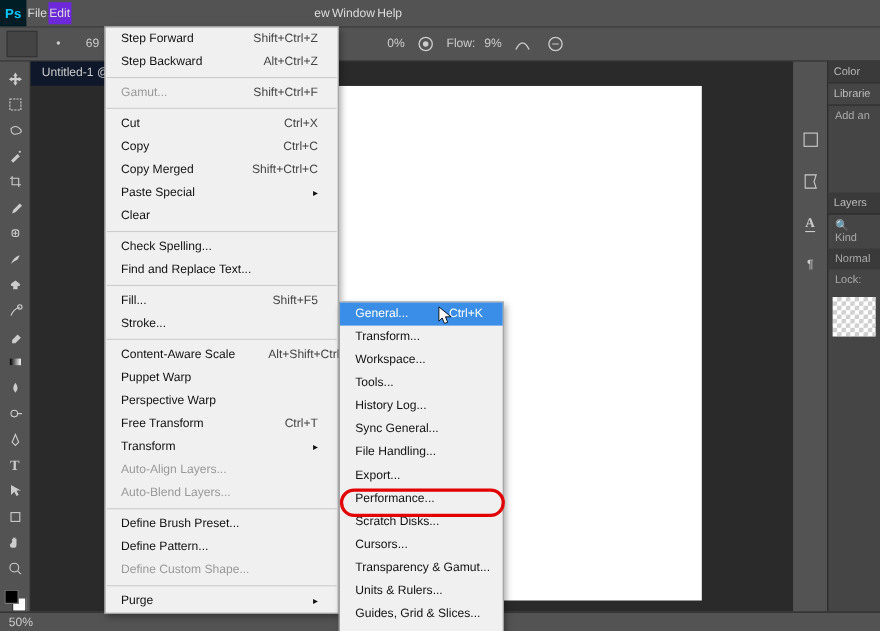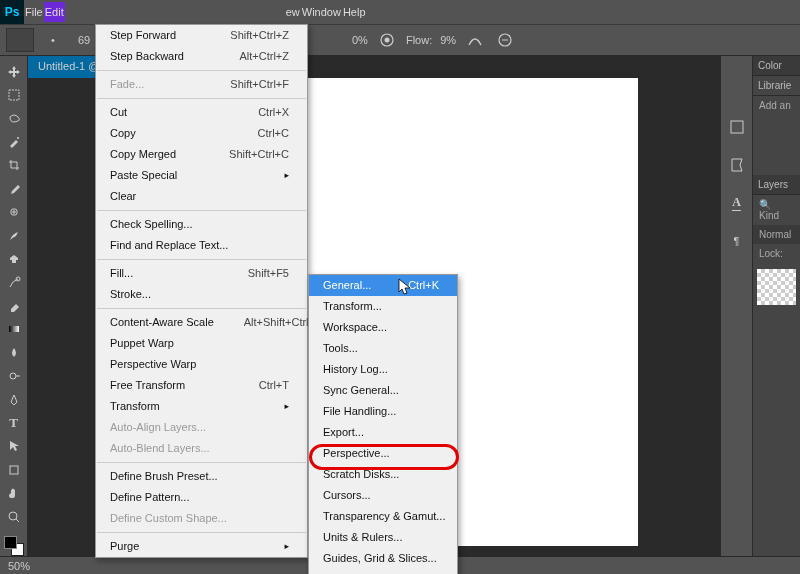--- a/index.html
+++ b/index.html
@@ -12,21 +12,21 @@
 .opt-sw { width: 28px; height: 24px; background: #444; border: 1px solid #333; }
 .opt-num { width: 24px; text-align: center; }
 .opt-icon { width: 22px; height: 22px; display: flex; align-items: center; justify-content: center; }
 .workspace { position: absolute; top: 56px; left: 0; right: 0; bottom: 18px; display: flex; }
 .toolbox { width: 28px; background: #535353; border-right: 1px solid #2a2a2a; display: flex; flex-direction: column; align-items: center; padding-top: 6px; gap: 4px; }
 .tool { width: 22px; height: 20px; display: flex; align-items: center; justify-content: center; color: #ccc; }
 .fgbg { width: 20px; height: 20px; position: relative; margin-top: 6px; }
 .fgbg .bg { position: absolute; right: 0; bottom: 0; width: 13px; height: 13px; background: #fff; border: 1px solid #222; }
 .fgbg .fg { position: absolute; left: 0; top: 0; width: 13px; height: 13px; background: #000; border: 1px solid #888; }
 .docarea { flex: 1; background: #2a2a2a; position: relative; }
-.tab { position: absolute; top: 0; left: 0; height: 22px; background: #0369a1; color: #ccc; padding: 4px 10px; border-right: 1px solid #4d7c0f; }
+.tab { position: absolute; top: 0; left: 0; height: 22px; background: #0f172a; color: #ccc; padding: 4px 10px; border-right: 1px solid #4d7c0f; }
 .canvas-wrap { position: absolute; top: 22px; left: 20px; right: 20px; bottom: 10px; overflow: hidden; display: flex; align-items: flex-start; justify-content: flex-start; }
 .canvas { background: #fff; width: 410px; height: 480px; margin-left: 180px; }
 .panels-main { position: absolute; right: 0; top: 56px; width: 48px; bottom: 18px; background: #454545; border-left: 1px solid #2a2a2a; }
 .panel-tab { color: #bbb; font-size: 10px; padding: 4px 5px; background: #3a3a3a; border-bottom: 1px solid #2a2a2a; }
 .panel-body { padding: 4px 6px; color: #aaa; font-size: 10px; }
 .panels-icons { position: absolute; right: 48px; top: 56px; width: 32px; bottom: 18px; background: #535353; border-left: 1px solid #2a2a2a; display: flex; flex-direction: column; align-items: center; padding-top: 60px; gap: 16px; }
 .picon { width: 22px; height: 22px; display: flex; align-items: center; justify-content: center; color: #ccc; }
 .statusbar { position: absolute; bottom: 0; left: 0; right: 0; height: 18px; background: #535353; border-top: 1px solid #2a2a2a; display: flex; align-items: center; color: #ccc; padding: 0 8px; gap: 6px; font-size: 10px; }
 
 .dropdown { position: absolute; background: #f0f0f0; border: 1px solid #999; box-shadow: 2px 3px 6px rgba(0,0,0,.35); color: #111; z-index: 100; }
@@ -254,21 +254,21 @@
       </span>
     </div>
     <div class="mi">
       <span>Step Backward</span>
       <span style="display: flex; align-items: center;">
         <span class="sc">Alt+Ctrl+Z</span>
       </span>
     </div>
     <div class="sep"></div>
     <div class="mi dis">
-      <span>Fade...</span>
+      <span>Gamut...</span>
       <span style="display: flex; ">
         <span class="sc">Shift+Ctrl+F</span>
       </span>
     </div>
     <div class="sep"></div>
     <div class="mi">
       <span>Cut</span>
       <span style="display: flex; align-items: center;">
         <span class="sc">Ctrl+X</span>
       </span>
@@ -401,21 +401,21 @@
     </div>
     <div class="mi">
       <span>File Handling...</span>
       <span style="display: flex; align-items: center;"></span>
     </div>
     <div class="mi">
       <span>Export...</span>
       <span style="display: flex; align-items: center;"></span>
     </div>
     <div class="mi">
-      <span>Perspective...</span>
+      <span>Performance...</span>
       <span style="display: flex; align-items: center;"></span>
     </div>
     <div class="mi">
       <span>Scratch Disks...</span>
       <span style="display: flex; align-items: center;"></span>
     </div>
     <div class="mi">
       <span>Cursors...</span>
       <span style="display: flex; align-items: center;"></span>
     </div>

